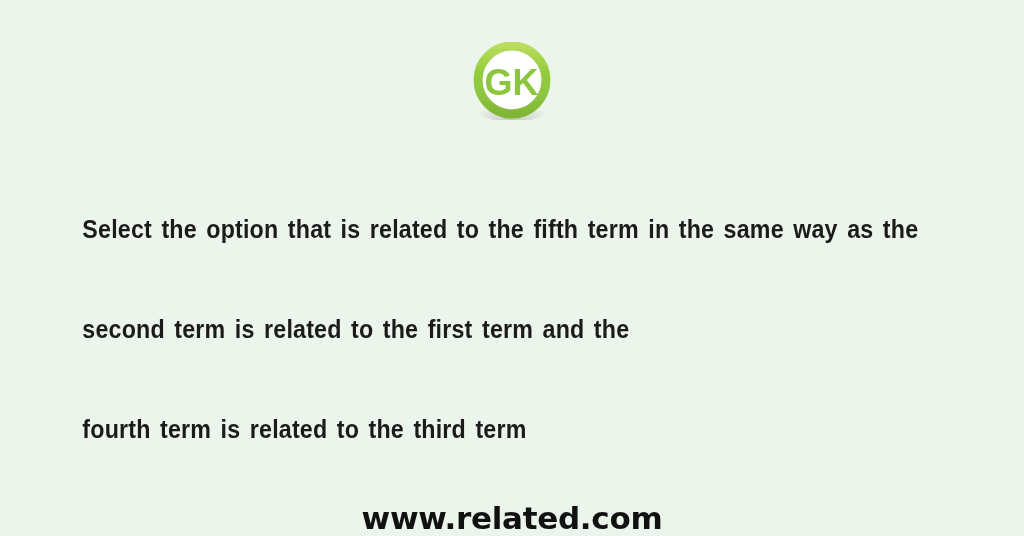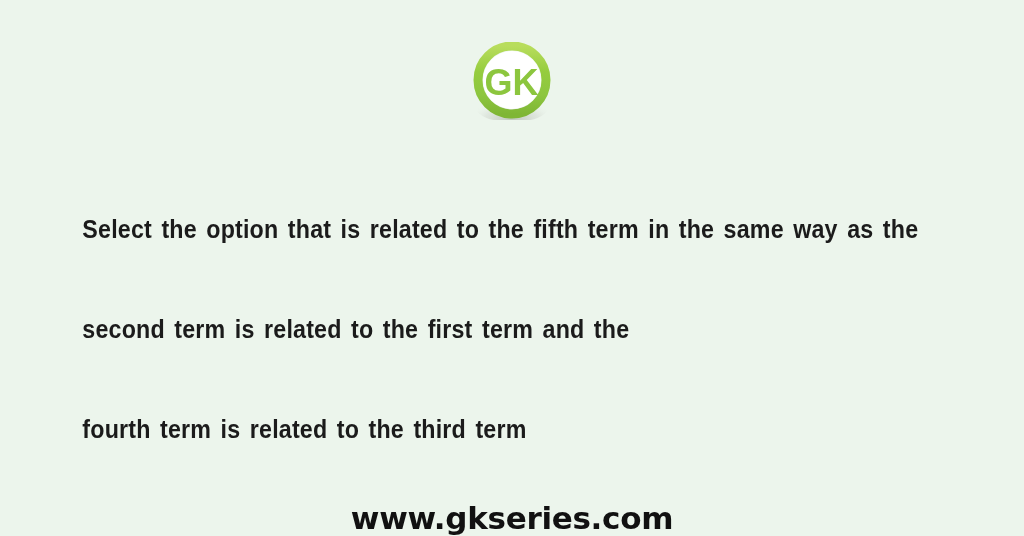--- a/index.html
+++ b/index.html
@@ -109,16 +109,16 @@
     </svg>
   </div>
 
   <div class="question">
     <span class="q-line">Select the option that is related to the fifth term in the same way as the</span>
     <span class="q-line">second term is related to the first term and the</span>
     <span class="q-line">fourth term is related to the third term</span>
   </div>
 
   <div class="footer">
-    <span class="footer-text">www.gkseries.com</span>
+    <span class="footer-text">www.related.com</span>
   </div>
 
 </div>
 
 </body></html>

